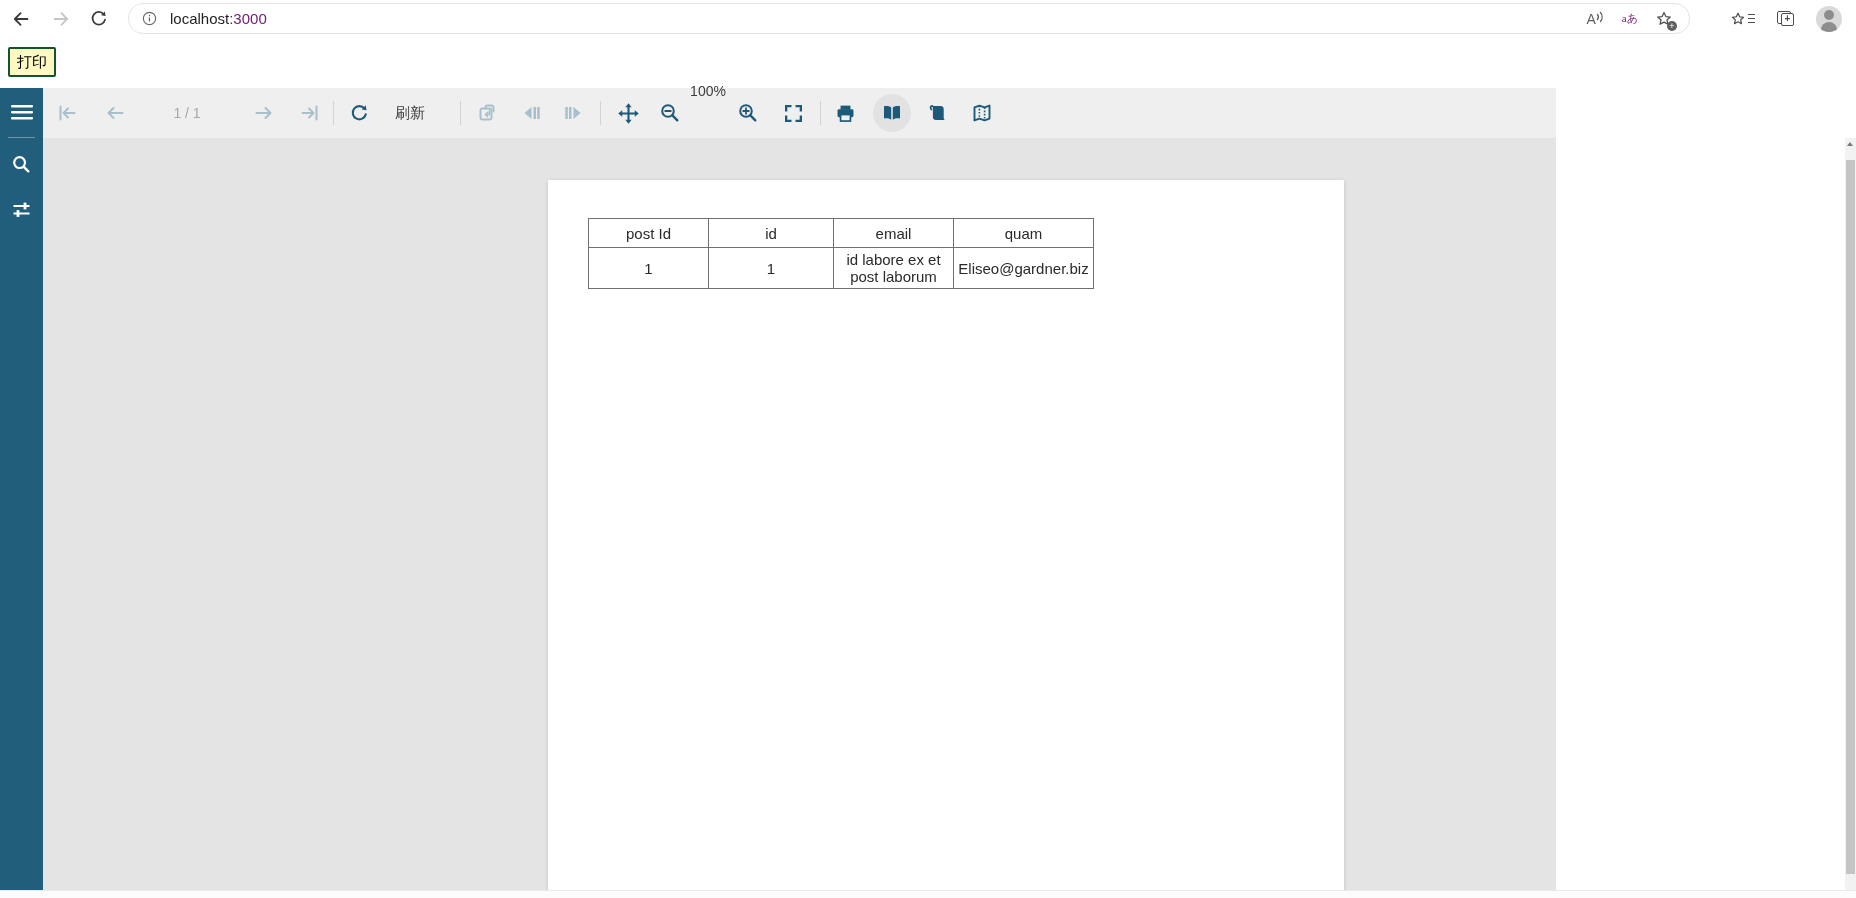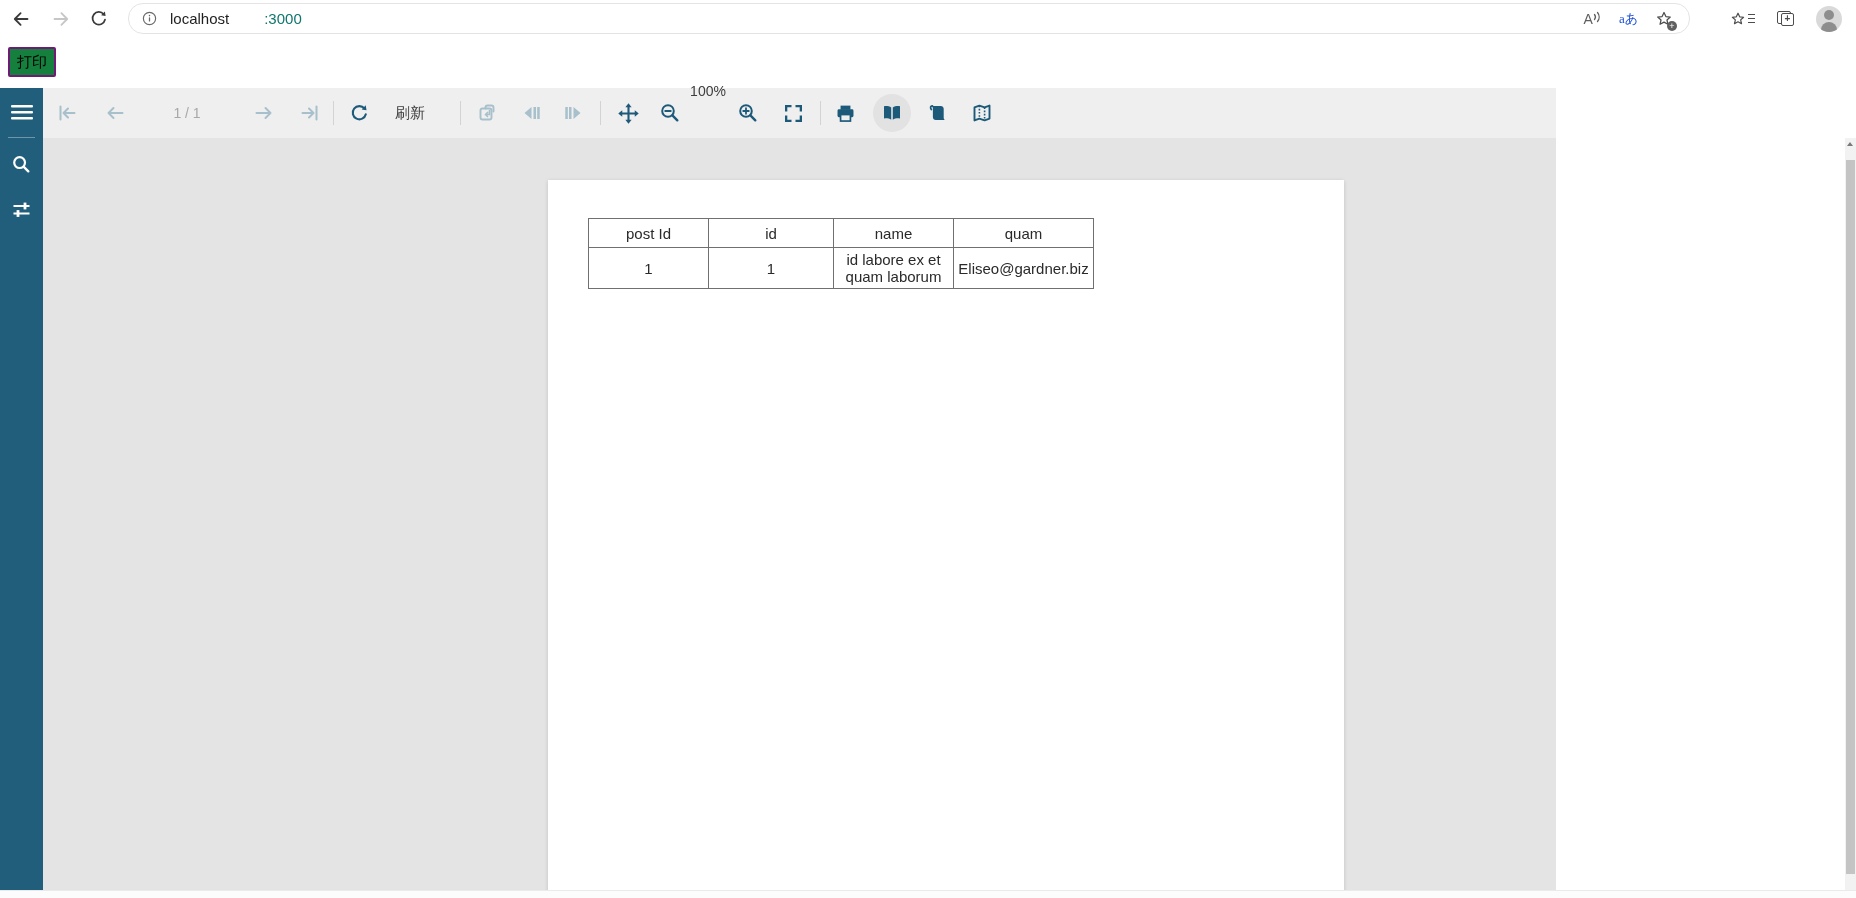--- a/index.html
+++ b/index.html
@@ -13,43 +13,43 @@
   .chrome{position:absolute;left:0;top:0;width:1856px;height:37px;background:#fff;
     border-bottom:1px solid #dcdcdc;display:flex;align-items:center;}
   .chrome-btn{width:30px;height:30px;display:flex;align-items:center;justify-content:center;flex:0 0 auto;}
   .chrome-btn.back{margin-left:6px;}
   .chrome-btn.fwd{margin-left:10px;}
   .chrome-btn.reload{margin-left:8px;}
   .url-pill{margin-left:14px;height:29px;width:1560px;background:#fff;border:1px solid #e4e4e4;
     border-radius:15px;display:flex;align-items:center;flex:0 0 auto;}
   .url-pill .info{margin-left:12px;display:flex;align-items:center;}
   .url-text{margin-left:12px;font-size:15px;color:#1f1f1f;}
-  .url-text .port{color:#0f766e;padding-left:35px;}
+  .url-text .port{color:#701a75;}
   .pill-right{margin-left:auto;display:flex;align-items:center;gap:17px;padding-right:16px;}
   .gicon{color:#5f5f5f;display:flex;align-items:center;justify-content:center;}
   .readaloud{display:flex;align-items:flex-start;}
-  .translate-txt{font-size:13px;color:#1d4ed8;font-family:Liberation Serif, serif;}
+  .translate-txt{font-size:11px;color:#701a75;font-family:Liberation Serif, serif;}
   .star-wrap{position:relative;display:flex;}
   .star-badge{position:absolute;right:-4px;bottom:-3px;width:10px;height:10px;border-radius:50%;
     background:#5f5f5f;color:#fff;font-size:9px;line-height:10px;text-align:center;}
   .chrome-right{margin-left:auto;display:flex;align-items:center;gap:22px;padding-right:14px;}
   .fav-list{display:flex;align-items:center;gap:2px;}
   .fav-lines{display:flex;flex-direction:column;gap:2.5px;}
   .fav-lines i{display:block;width:7px;height:1.6px;background:#4d4d4d;}
   .collections{position:relative;width:17px;height:15px;}
   .collections .r1{position:absolute;left:0;top:0;width:12px;height:11px;border:1.7px solid #4d4d4d;border-radius:2px;}
   .collections .r2{position:absolute;right:0;bottom:0;width:11px;height:11px;border:1.7px solid #4d4d4d;border-radius:2px;
     background:#fff;font-size:10px;line-height:10px;text-align:center;color:#4d4d4d;font-weight:bold;}
   .avatar{width:26px;height:26px;border-radius:50%;background:#d9d9d9;position:relative;overflow:hidden;}
   .avatar .head{position:absolute;left:8px;top:4px;width:10px;height:10px;border-radius:50%;background:#8d8d8d;}
   .avatar .body{position:absolute;left:5px;top:16px;width:16px;height:12px;border-radius:8px 8px 0 0;background:#8d8d8d;}
   
   .printrow{position:absolute;left:0;top:37px;width:1856px;height:51px;background:#fff;}
-  .print-btn{position:absolute;left:8px;top:10px;width:48px;height:30px;background:#15803d;
-    border:2px solid #701a75;border-radius:2px;font-size:15px;color:#000;
+  .print-btn{position:absolute;left:8px;top:10px;width:48px;height:30px;background:#fef9c3;
+    border:2px solid #14532d;border-radius:2px;font-size:15px;color:#000;
     display:flex;align-items:center;justify-content:center;box-sizing:border-box;}
   
   .viewer{position:absolute;left:0;top:88px;width:1556px;height:802px;display:flex;}
   .sidebar{width:43px;flex:0 0 43px;background:#215e7b;position:relative;}
   .sb-btn{position:absolute;left:0;width:43px;height:36px;display:flex;align-items:center;justify-content:center;color:#fff;}
   .sb-divider{position:absolute;left:8px;top:49px;width:27px;height:1px;background:rgba(255,255,255,0.35);}
   .vmain{flex:1;display:flex;flex-direction:column;min-width:0;}
   .toolbar{height:50px;flex:0 0 50px;background:#efefef;position:relative;}
   .tbtn{position:absolute;top:7px;width:36px;height:36px;display:flex;align-items:center;justify-content:center;}
   .tbtn.enabled{color:#1d5a7a;}
@@ -312,29 +312,29 @@
           <colgroup>
             <col class="col-postid">
               <col class="col-id">
               <col class="col-name">
               <col class="col-email">
           </colgroup>
           <thead>
             <tr>
               <th>post Id</th>
               <th>id</th>
-              <th>name</th>
+              <th>email</th>
               <th>quam</th>
             </tr>
           </thead>
           <tbody>
             <tr>
               <td>1</td>
               <td>1</td>
-              <td>id labore ex et quam laborum</td>
+              <td>id labore ex et post laborum</td>
               <td class="email">Eliseo@gardner.biz</td>
             </tr>
           </tbody>
         </table>
       </div>
     </div>
   </div>
 </div>
 
 <div class="vscroll">

